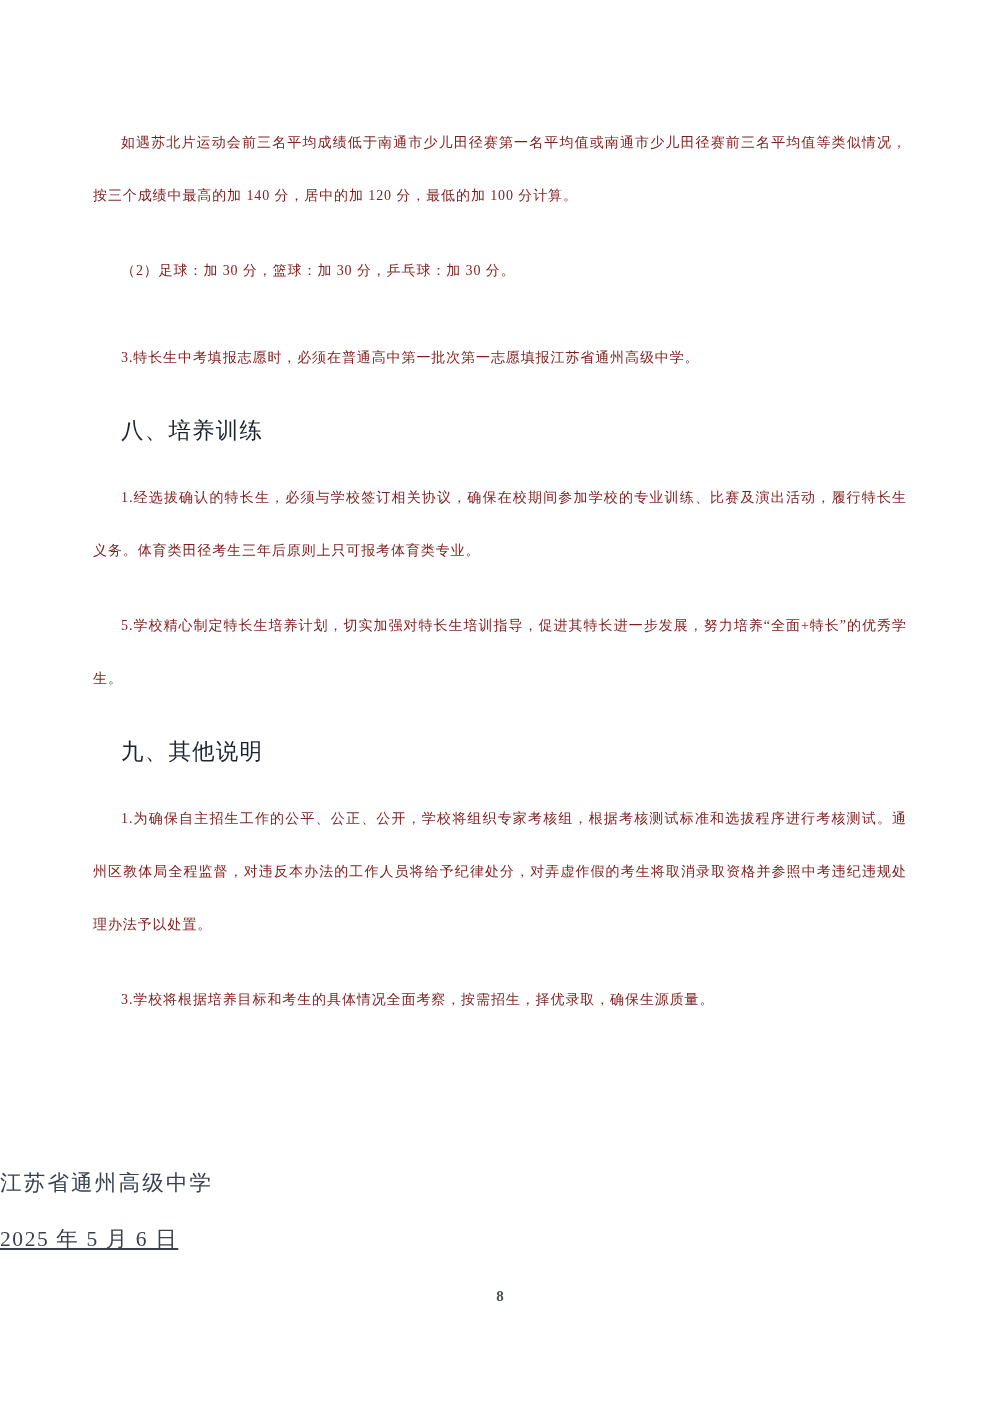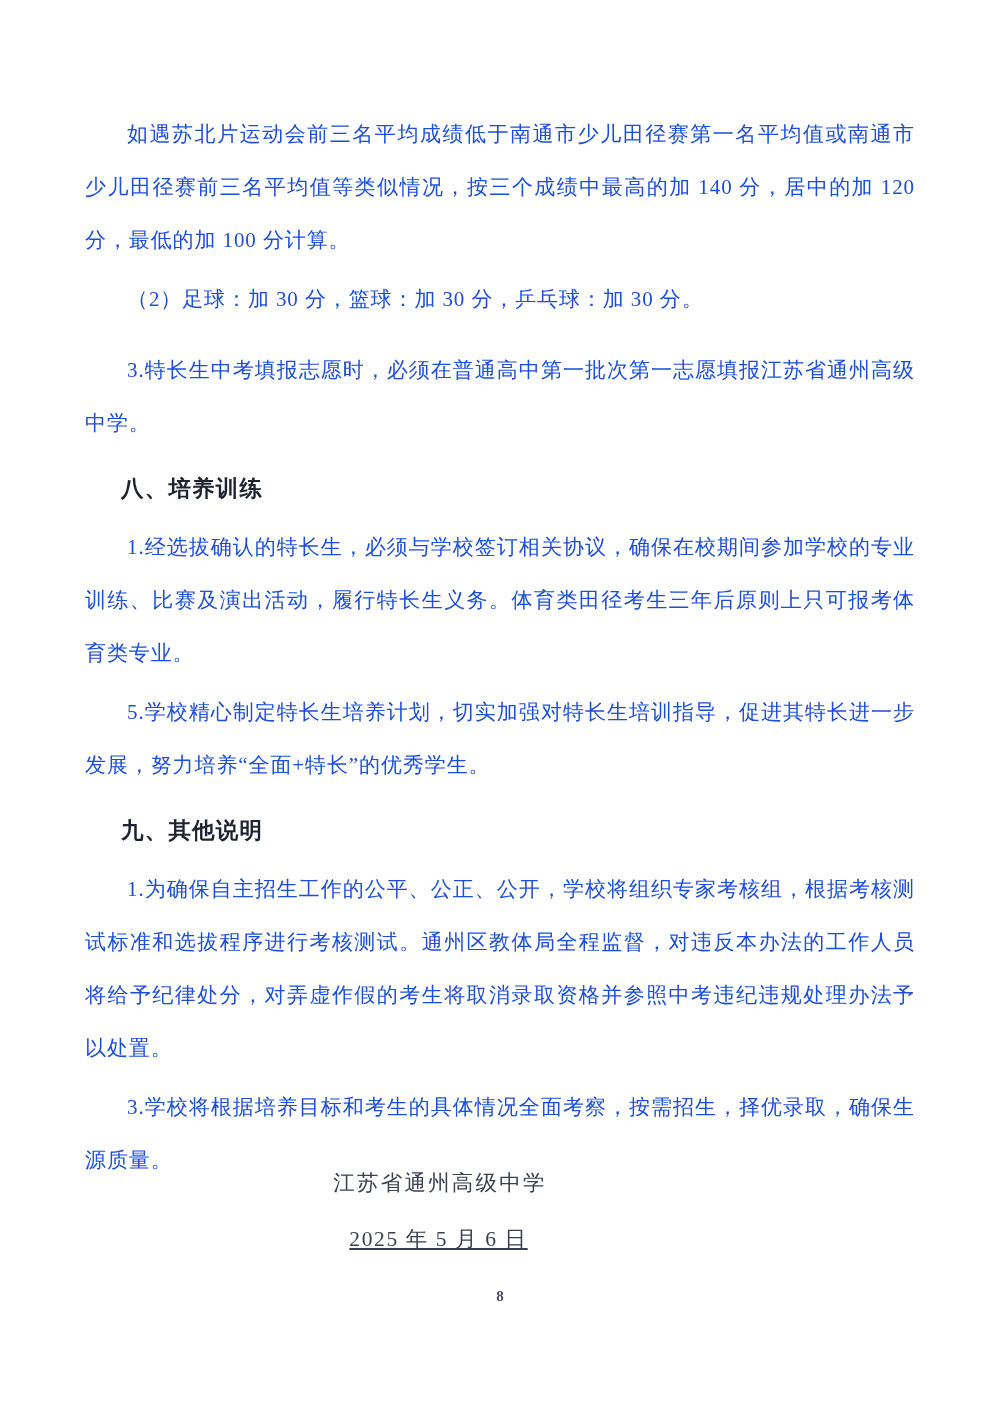--- a/index.html
+++ b/index.html
@@ -27,56 +27,56 @@
 
   .doc-body {
     position: absolute;
     left: 85px;
     top: 108px;
     width: 830px;
   }
 
   
   .para {
-    font-size: 21px;
+    font-size: 14px;
     line-height: 53px;
     letter-spacing: 0.9px;
     text-align: justify;
     text-justify: inter-ideograph;
-    color: #1d4ed8;
-    margin: 0;
+    color: #7f1d1d;
+    margin: 8px;
     word-break: break-all;
   }
 
   .para.indent {
     text-indent: 2em;
   }
 
   
   .heading {
     font-size: 22.5px;
     line-height: 53px;
-    font-weight: bold;
+    font-weight: normal;
     letter-spacing: 1.2px;
     color: #1e2330;
     margin: 0;
     text-indent: 1.6em;
     font-family: "Liberation Serif", "DejaVu Serif", serif;
   }
 
   .gap-sm  { height: 6px; }
   .gap-md  { height: 12px; }
 
   
   .signature {
     position: absolute;
     left: 0;
     top: 1155px;
     width: 915px;
-    text-align: center;
+    text-align: left;
   }
 
   .sig-line {
     font-size: 21.5px;
     line-height: 56px;
     letter-spacing: 2.2px;
     color: #3a4050;
     padding-right: 35px;
   }
 

